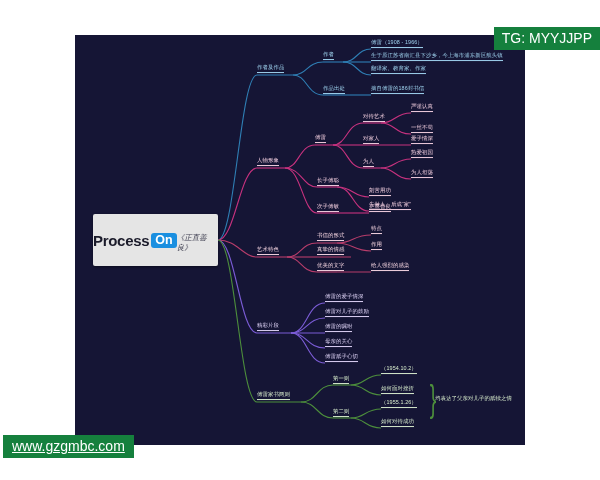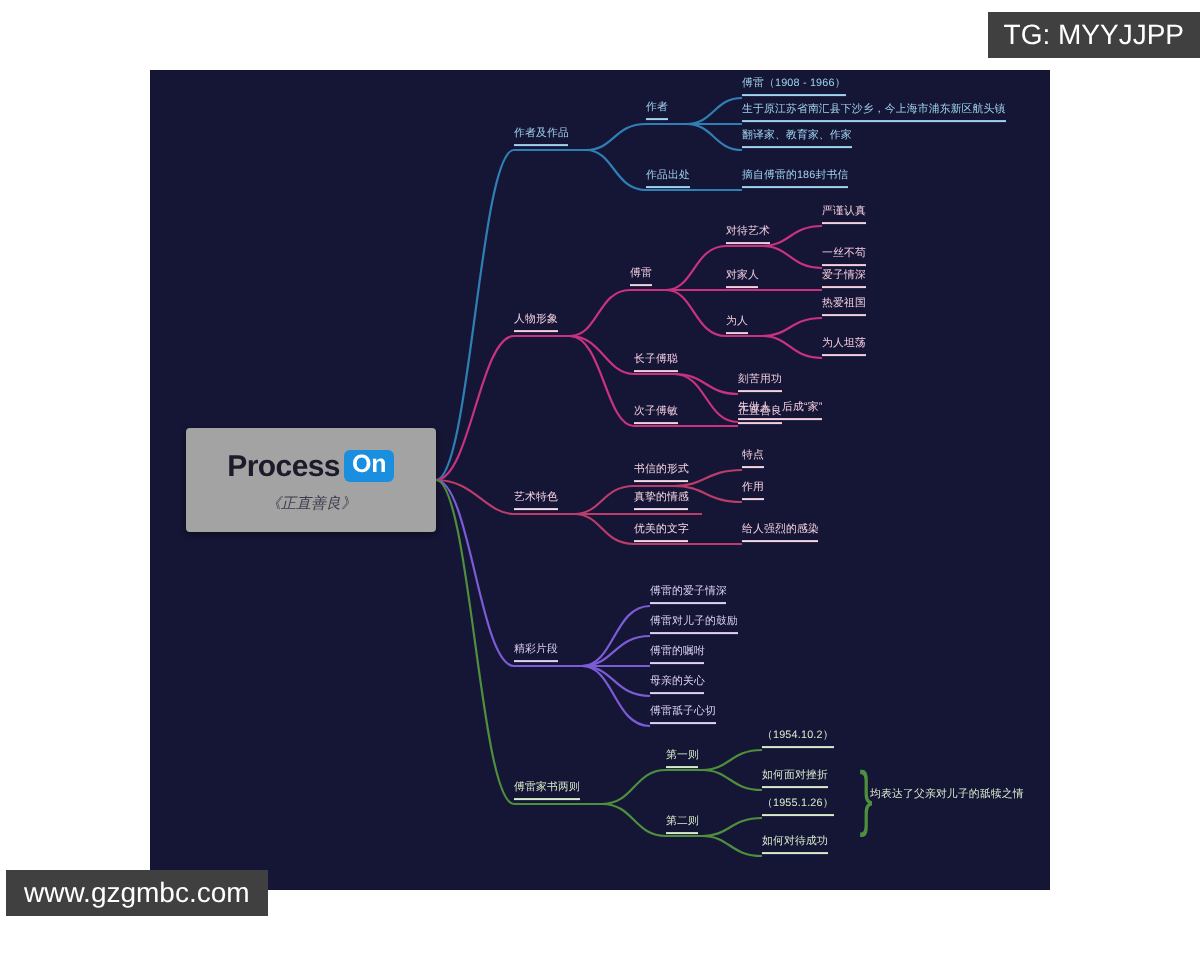--- a/index.html
+++ b/index.html
@@ -20,37 +20,37 @@
     padding-bottom:1.5px;
   }
   .node.u{border-bottom:0.8px solid currentColor;}
   .c-blue{color:#9fd3ef;border-color:#2f7fb5;}
   .c-pink{color:#f3cfe0;border-color:#c8327f;}
   .c-rose{color:#f6d6e2;border-color:#b83d6b;}
   .c-purple{color:#ded3f6;border-color:#7b5cd6;}
   .c-green{color:#d8eccd;border-color:#4d8f3c;}
   .root{
     position:absolute;left:18px;top:205px;transform:translateY(-50%);
-    width:125px;height:52px;background:#a3a3a3;border-radius:2px;
+    width:125px;height:52px;background:#e5e5e5;border-radius:2px;
     box-shadow:0 1px 3px rgba(0,0,0,.45);
-    display:flex;flex-direction:column;align-items:center;justify-content:center;
+    display:flex;flex-direction:row;align-items:center;justify-content:center;
   }
   .logo{display:flex;align-items:center;justify-content:center;gap:2px;margin-top:1px;}
   .logo-txt{font-size:15px;font-weight:bold;color:#1b1b2a;letter-spacing:-.3px;}
   .logo-on{
     background:#1a8fe0;color:#fff;font-size:12.5px;font-weight:bold;
     border-radius:3px;padding:1px 4px 2px 4px;line-height:1;
   }
   .root-sub{
     font-size:7.5px;color:#3b3b4d;margin-top:5px;font-style:italic;
     font-family:"DejaVu Sans",sans-serif;
   }
-  .wm{position:absolute;background:#404040;color:#fff;}
+  .wm{position:absolute;background:#15803d;color:#fff;margin-top:21px;}
   #wm-top{right:0;top:6px;padding:3px 8px 4px;font-size:14px;}
-  #wm-bot{left:3px;bottom:22px;padding:3px 9px 4px;font-size:14px;}
+  #wm-bot{left:3px;bottom:22px;padding:3px 9px 4px;font-size:14px;text-decoration:underline;}
   .brace{
     position:absolute;color:#4d8f3c;font-size:36px;line-height:1;
     transform:translateY(-50%) scaleX(.55);
   }
 </style>
 </head>
 <body>
 
 <div id="canvas">
 

